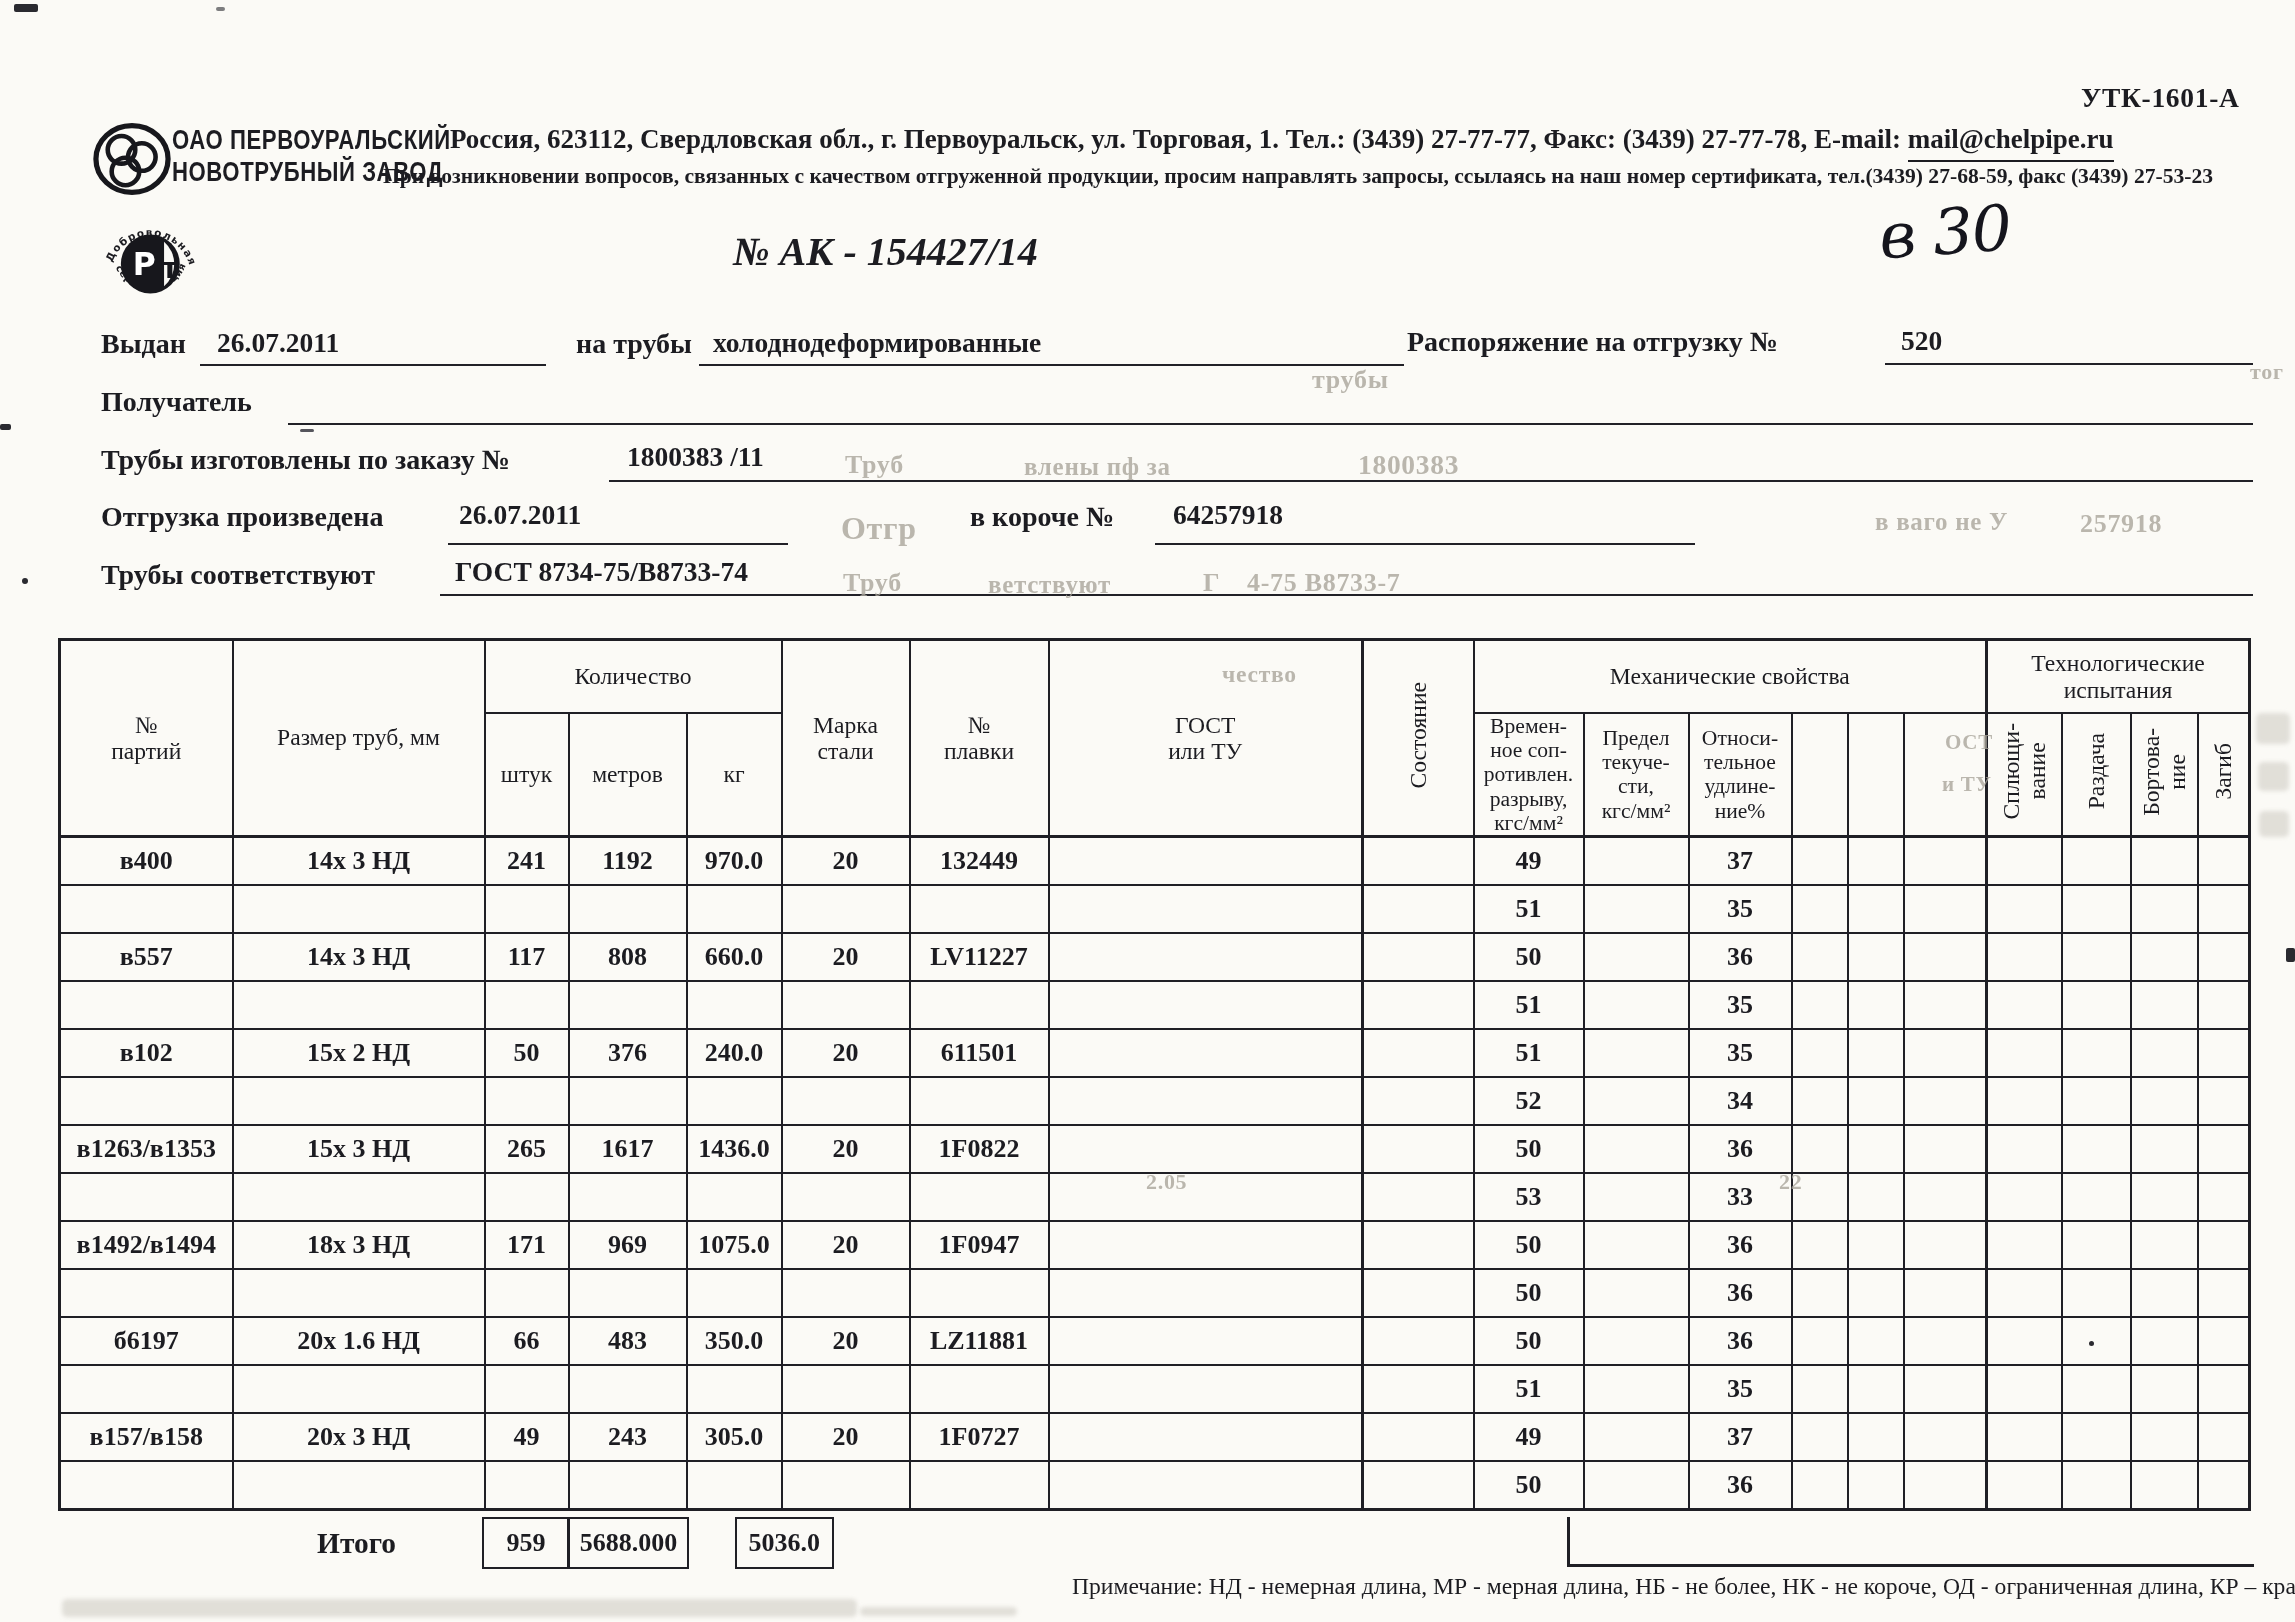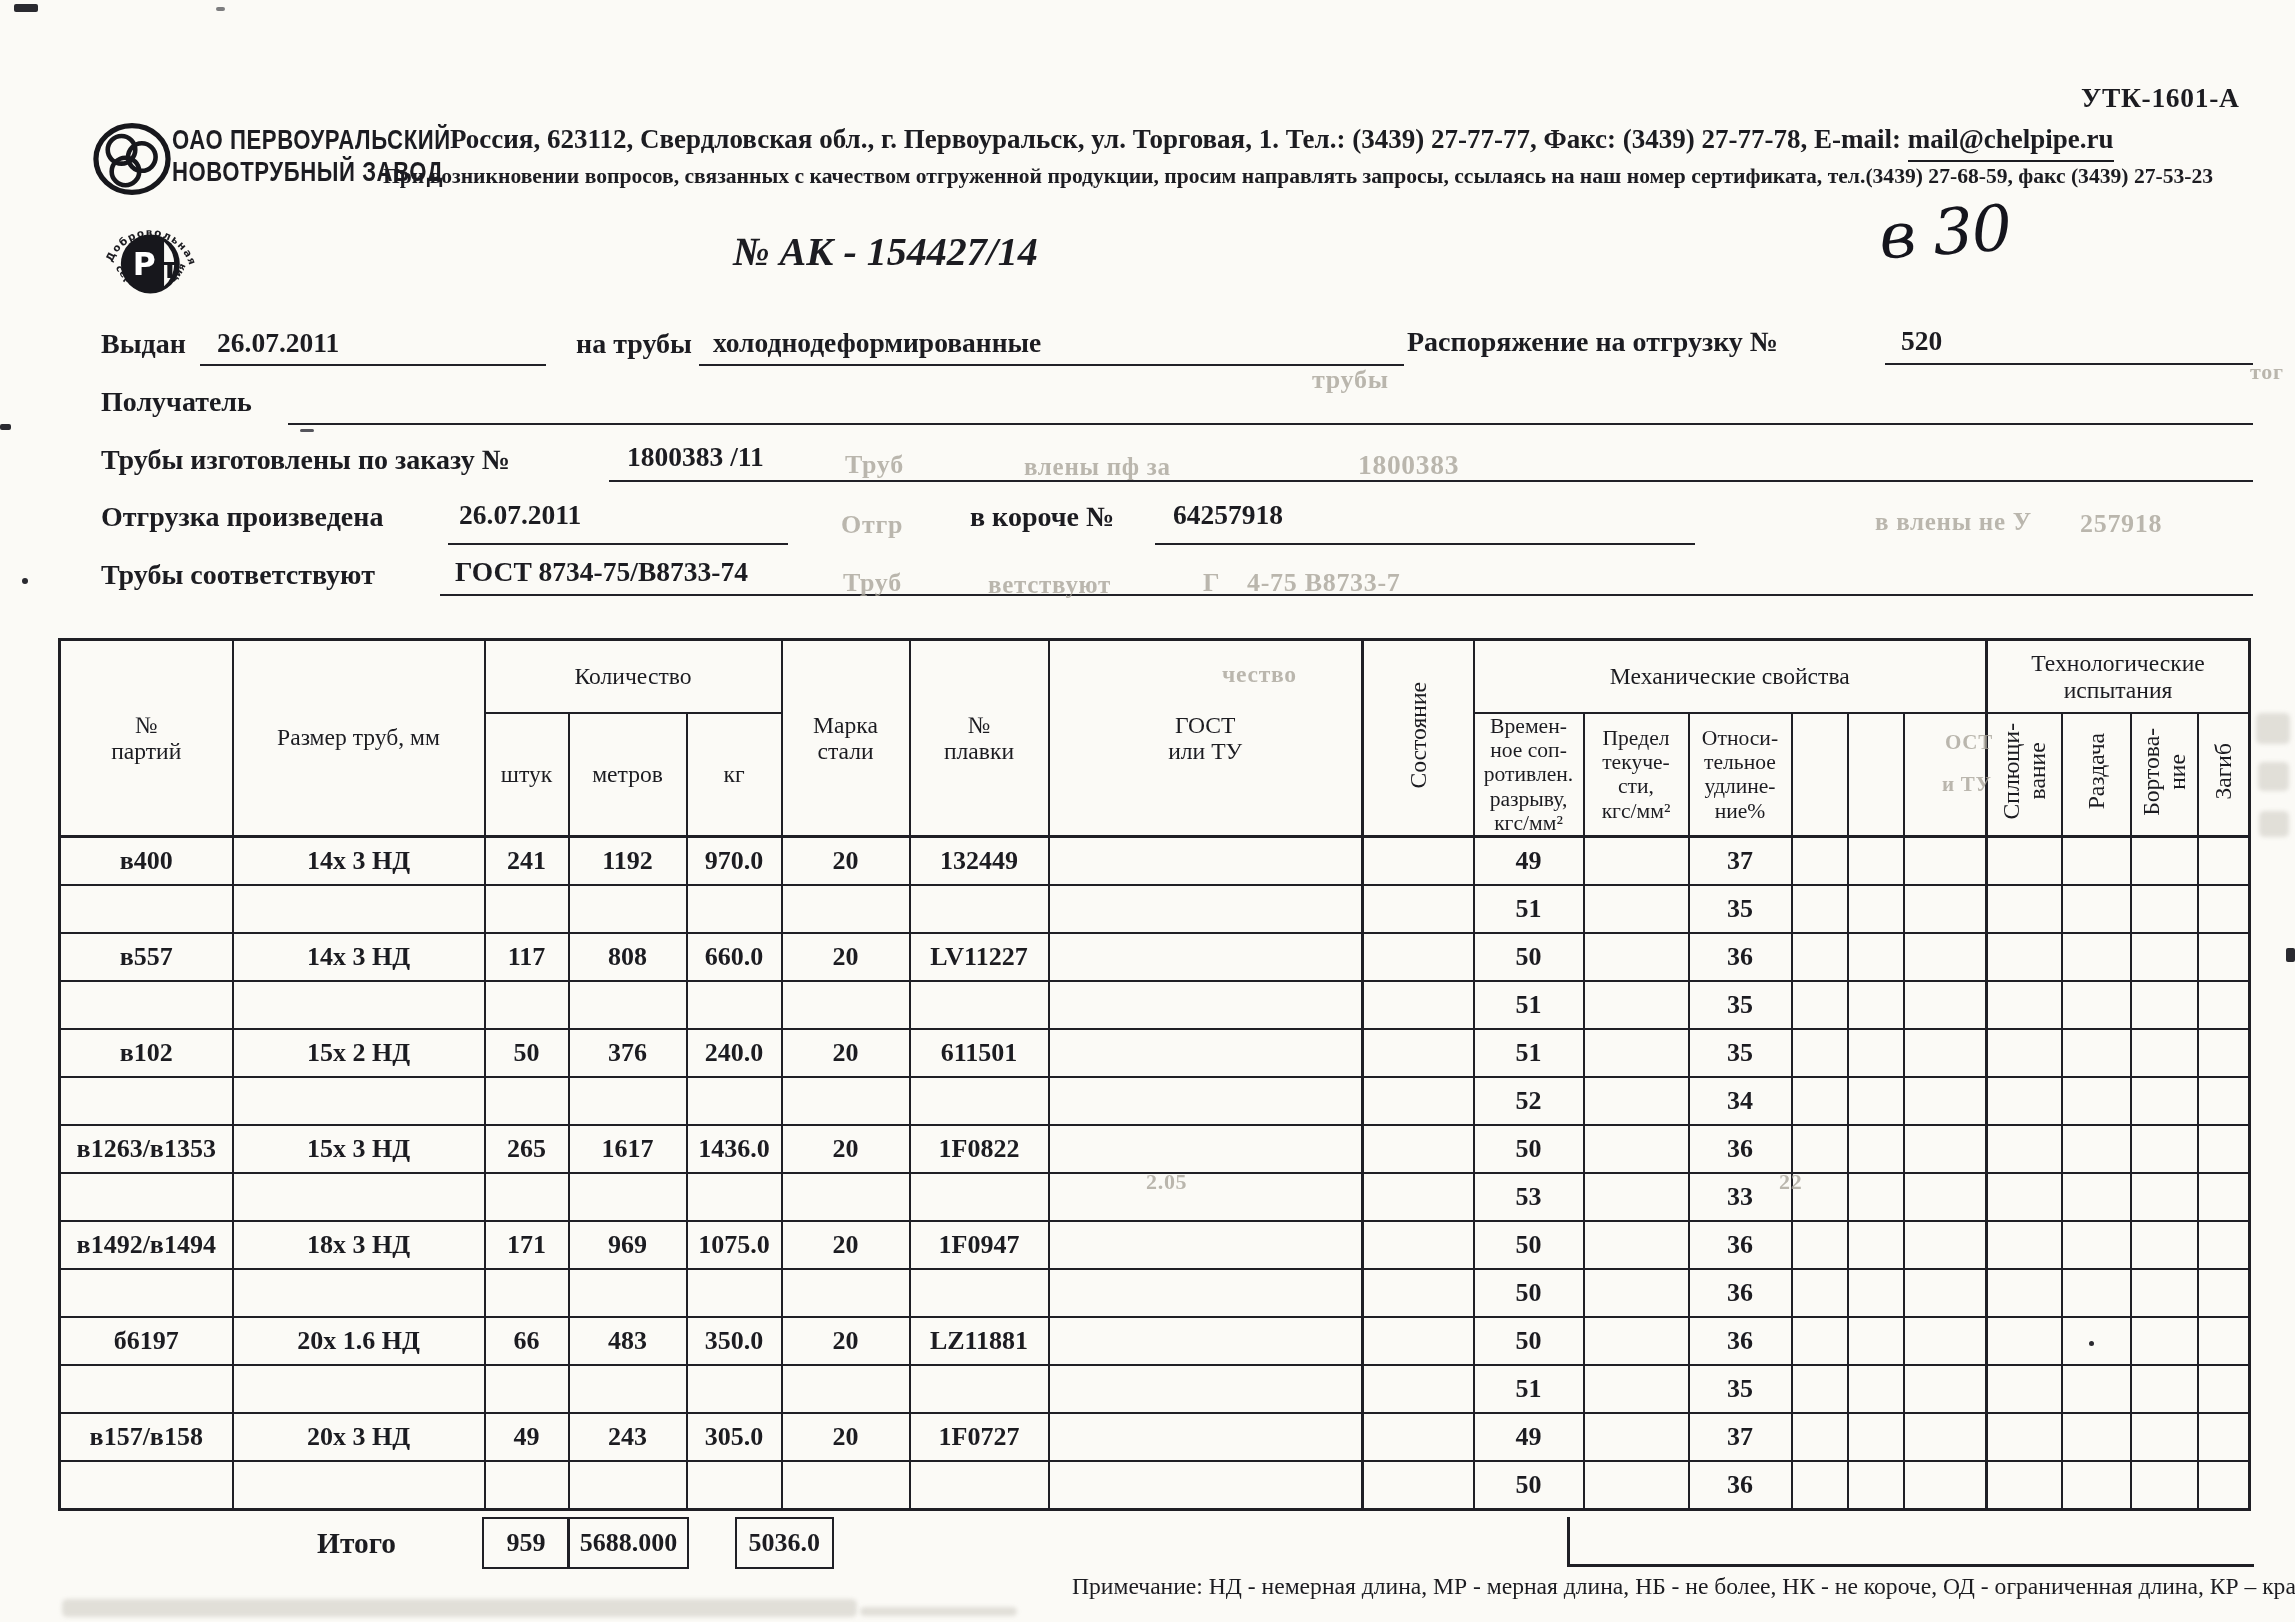--- a/index.html
+++ b/index.html
@@ -523,22 +523,22 @@
 <div class="smudge" style="left:860px;top:1607px;width:157px;height:9.2px;"></div>
 <div class="smudge" style="left:2256px;top:713px;width:34px;height:31px;"></div>
 <div class="smudge" style="left:2258px;top:762px;width:31px;height:29px;"></div>
 <div class="smudge" style="left:2259px;top:811px;width:30px;height:26px;"></div>
 
 <div class="ghost" style="left: 1312px; top: 325px; font-size: 26px; margin-top: 40px;">трубы</div>
 <div class="ghost" style="left: 2250px; top: 359px; font-size: 22px;">тог</div>
 <div class="ghost" style="left: 845px; top: 450px; font-size: 26px;">Труб</div>
 <div class="ghost" style="left: 1024px; top: 453px; font-size: 25px;">влены пф за</div>
 <div class="ghost" style="left: 1358px; top: 449px; font-size: 27.5px;">1800383</div>
-<div class="ghost" style="left: 841px; top: 510px; font-size: 26px;">Отгр</div>
-<div class="ghost" style="left: 1875px; top: 508px; font-size: 25px;">в влены не У</div>
+<div class="ghost" style="left: 841px; top: 510px; font-size: 32px;">Отгр</div>
+<div class="ghost" style="left: 1875px; top: 508px; font-size: 25px;">в ваго не У</div>
 <div class="ghost" style="left: 2080px; top: 509px; font-size: 26px;">257918</div>
 <div class="ghost" style="left: 843px; top: 568px; font-size: 26px;">Труб</div>
 <div class="ghost" style="left: 988px; top: 571px; font-size: 25px;">ветствуют</div>
 <div class="ghost" style="left: 1203px; top: 568px; font-size: 26px;">Г</div>
 <div class="ghost" style="left: 1247px; top: 568px; font-size: 26px;">4-75 В8733-7</div>
 <div class="ghost" style="left: 1222px; top: 661px; font-size: 23.6px;">чество</div>
 <div class="ghost" style="left: 1945px; top: 730px; font-size: 21px;">ОСТ</div>
 <div class="ghost" style="left: 1942px; top: 772px; font-size: 21px;">и ТУ</div>
 <div class="ghost" style="left: 1146px; top: 1169px; font-size: 22px;">2.05</div>
 <div class="ghost" style="left: 1779px; top: 1169px; font-size: 22px;">22</div>

